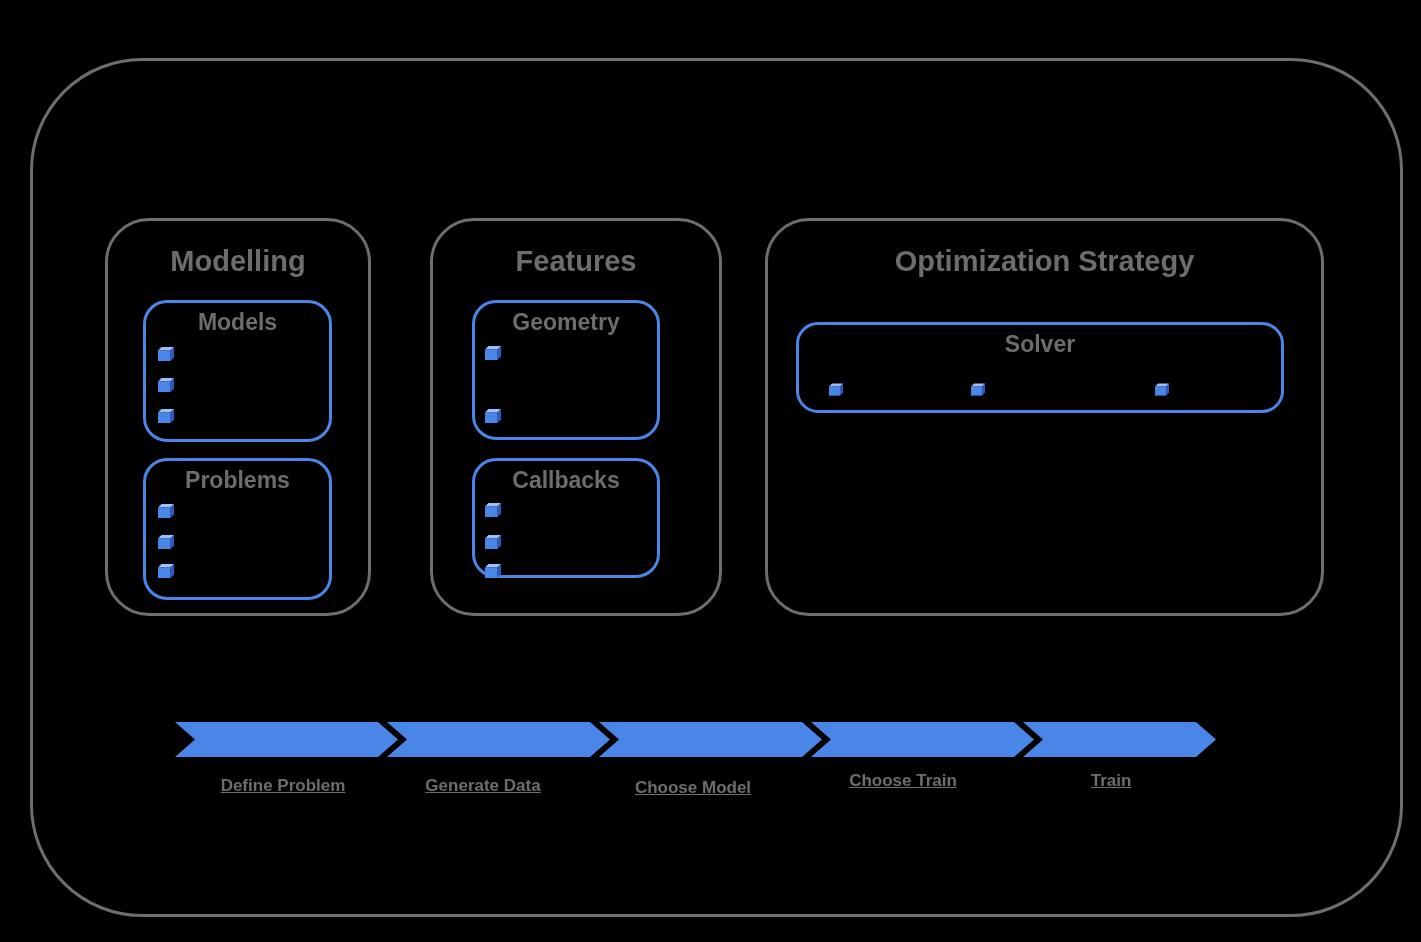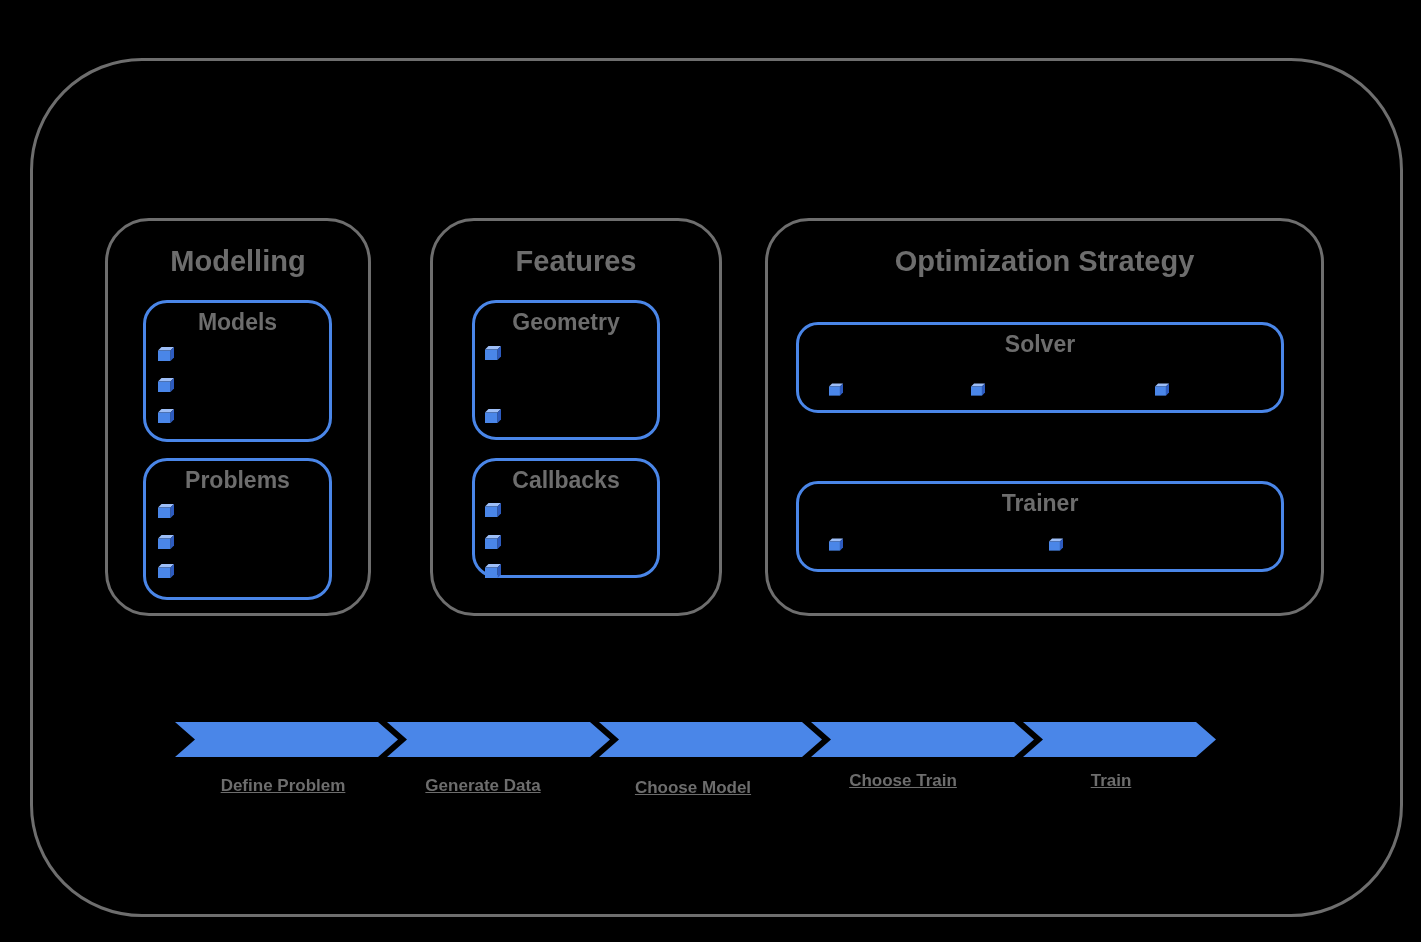--- a/index.html
+++ b/index.html
@@ -165,37 +165,20 @@
         </svg>
       </span>
     <span class="cube cube-sm" style="left:356px;top:58px;">
         <svg width="14" height="13" viewBox="0 0 16 14">
           <polygon points="3.5,0 16,0 12.5,3.5 0,3.5" fill="#9dbef7"></polygon>
           <polygon points="12.5,3.5 16,0 16,10.5 12.5,14" fill="#2d5bbf"></polygon>
           <rect x="0" y="3.5" width="12.5" height="10.5" fill="#4a86e8"></rect>
         </svg>
       </span>
   </div>
-  <div class="group-box g-trainer">
-    <div class="group-title">Trainer</div>
-    <span class="cube cube-sm" style="left:30px;top:54px;">
-        <svg width="14" height="13" viewBox="0 0 16 14">
-          <polygon points="3.5,0 16,0 12.5,3.5 0,3.5" fill="#9dbef7"></polygon>
-          <polygon points="12.5,3.5 16,0 16,10.5 12.5,14" fill="#2d5bbf"></polygon>
-          <rect x="0" y="3.5" width="12.5" height="10.5" fill="#4a86e8"></rect>
-        </svg>
-      </span>
-    <span class="cube cube-sm" style="left:250px;top:54px;">
-        <svg width="14" height="13" viewBox="0 0 16 14">
-          <polygon points="3.5,0 16,0 12.5,3.5 0,3.5" fill="#9dbef7"></polygon>
-          <polygon points="12.5,3.5 16,0 16,10.5 12.5,14" fill="#2d5bbf"></polygon>
-          <rect x="0" y="3.5" width="12.5" height="10.5" fill="#4a86e8"></rect>
-        </svg>
-      </span>
-  </div>
 
   <div class="chev chev-std c1"></div>
   <div class="chev chev-std c2"></div>
   <div class="chev chev-std c3"></div>
   <div class="chev chev-std c4"></div>
   <div class="chev chev-end c5"></div>
 
   <div class="flow-label fl1">Define Problem</div>
   <div class="flow-label fl2">Generate Data</div>
   <div class="flow-label fl3">Choose Model</div>

